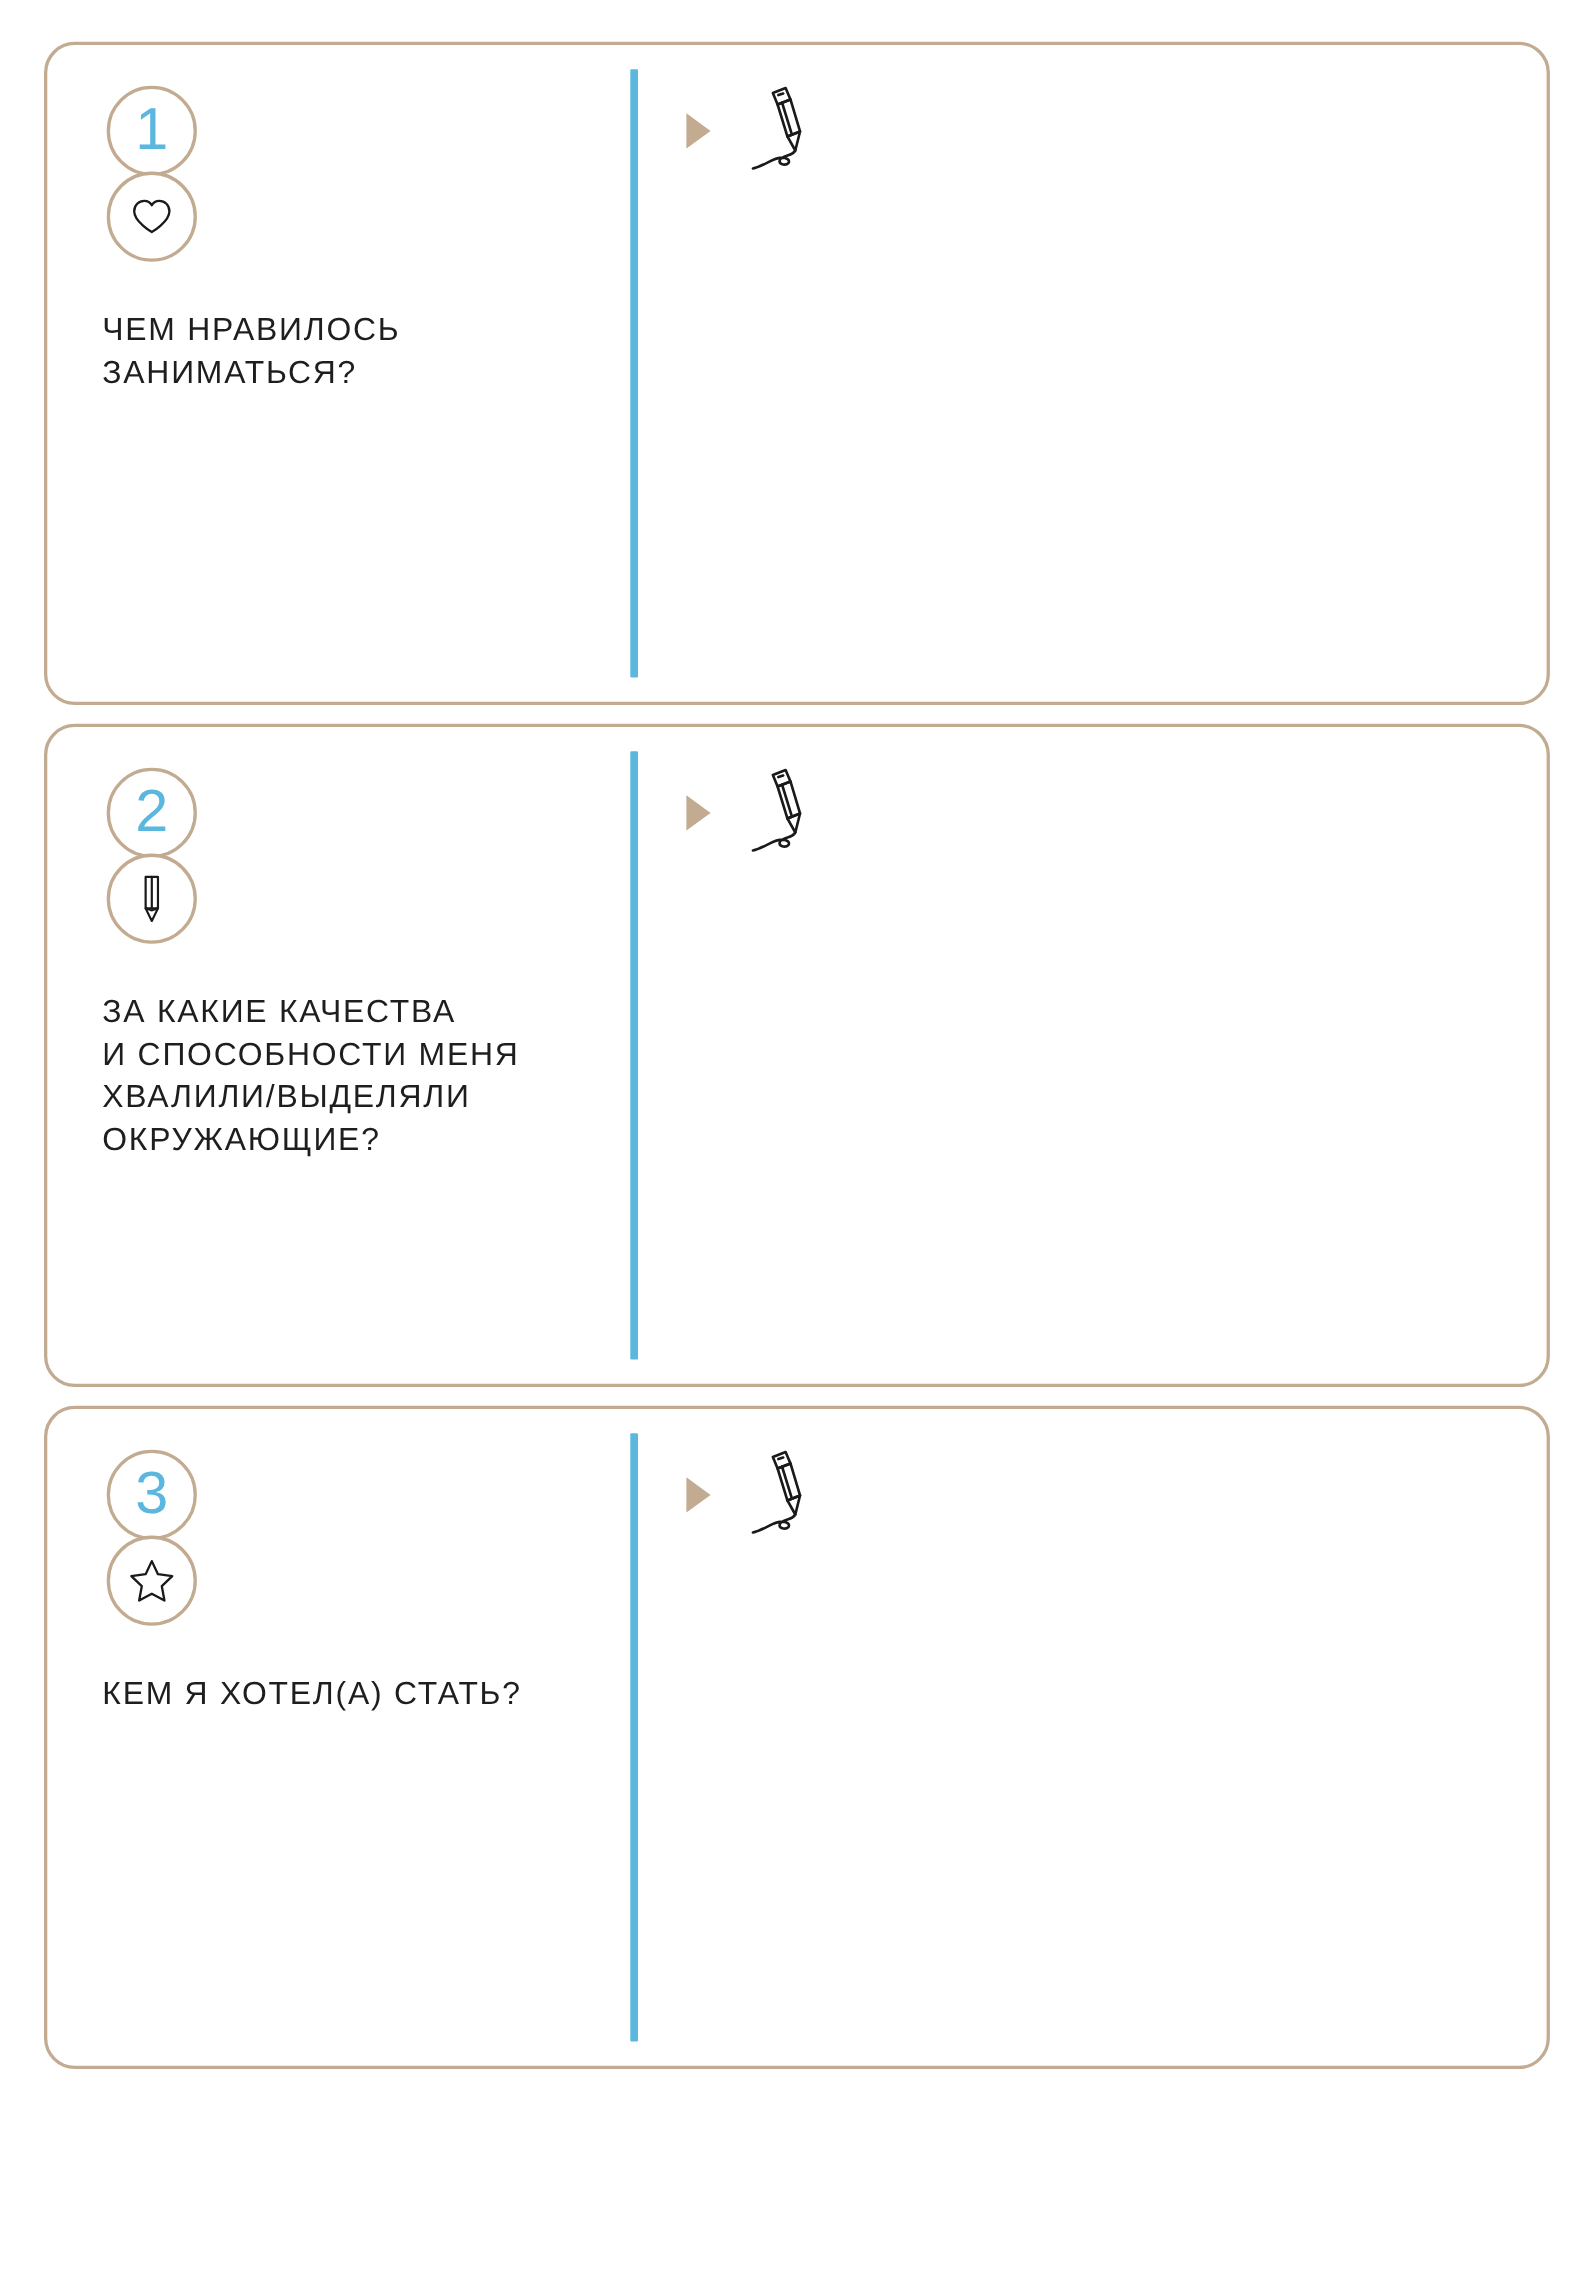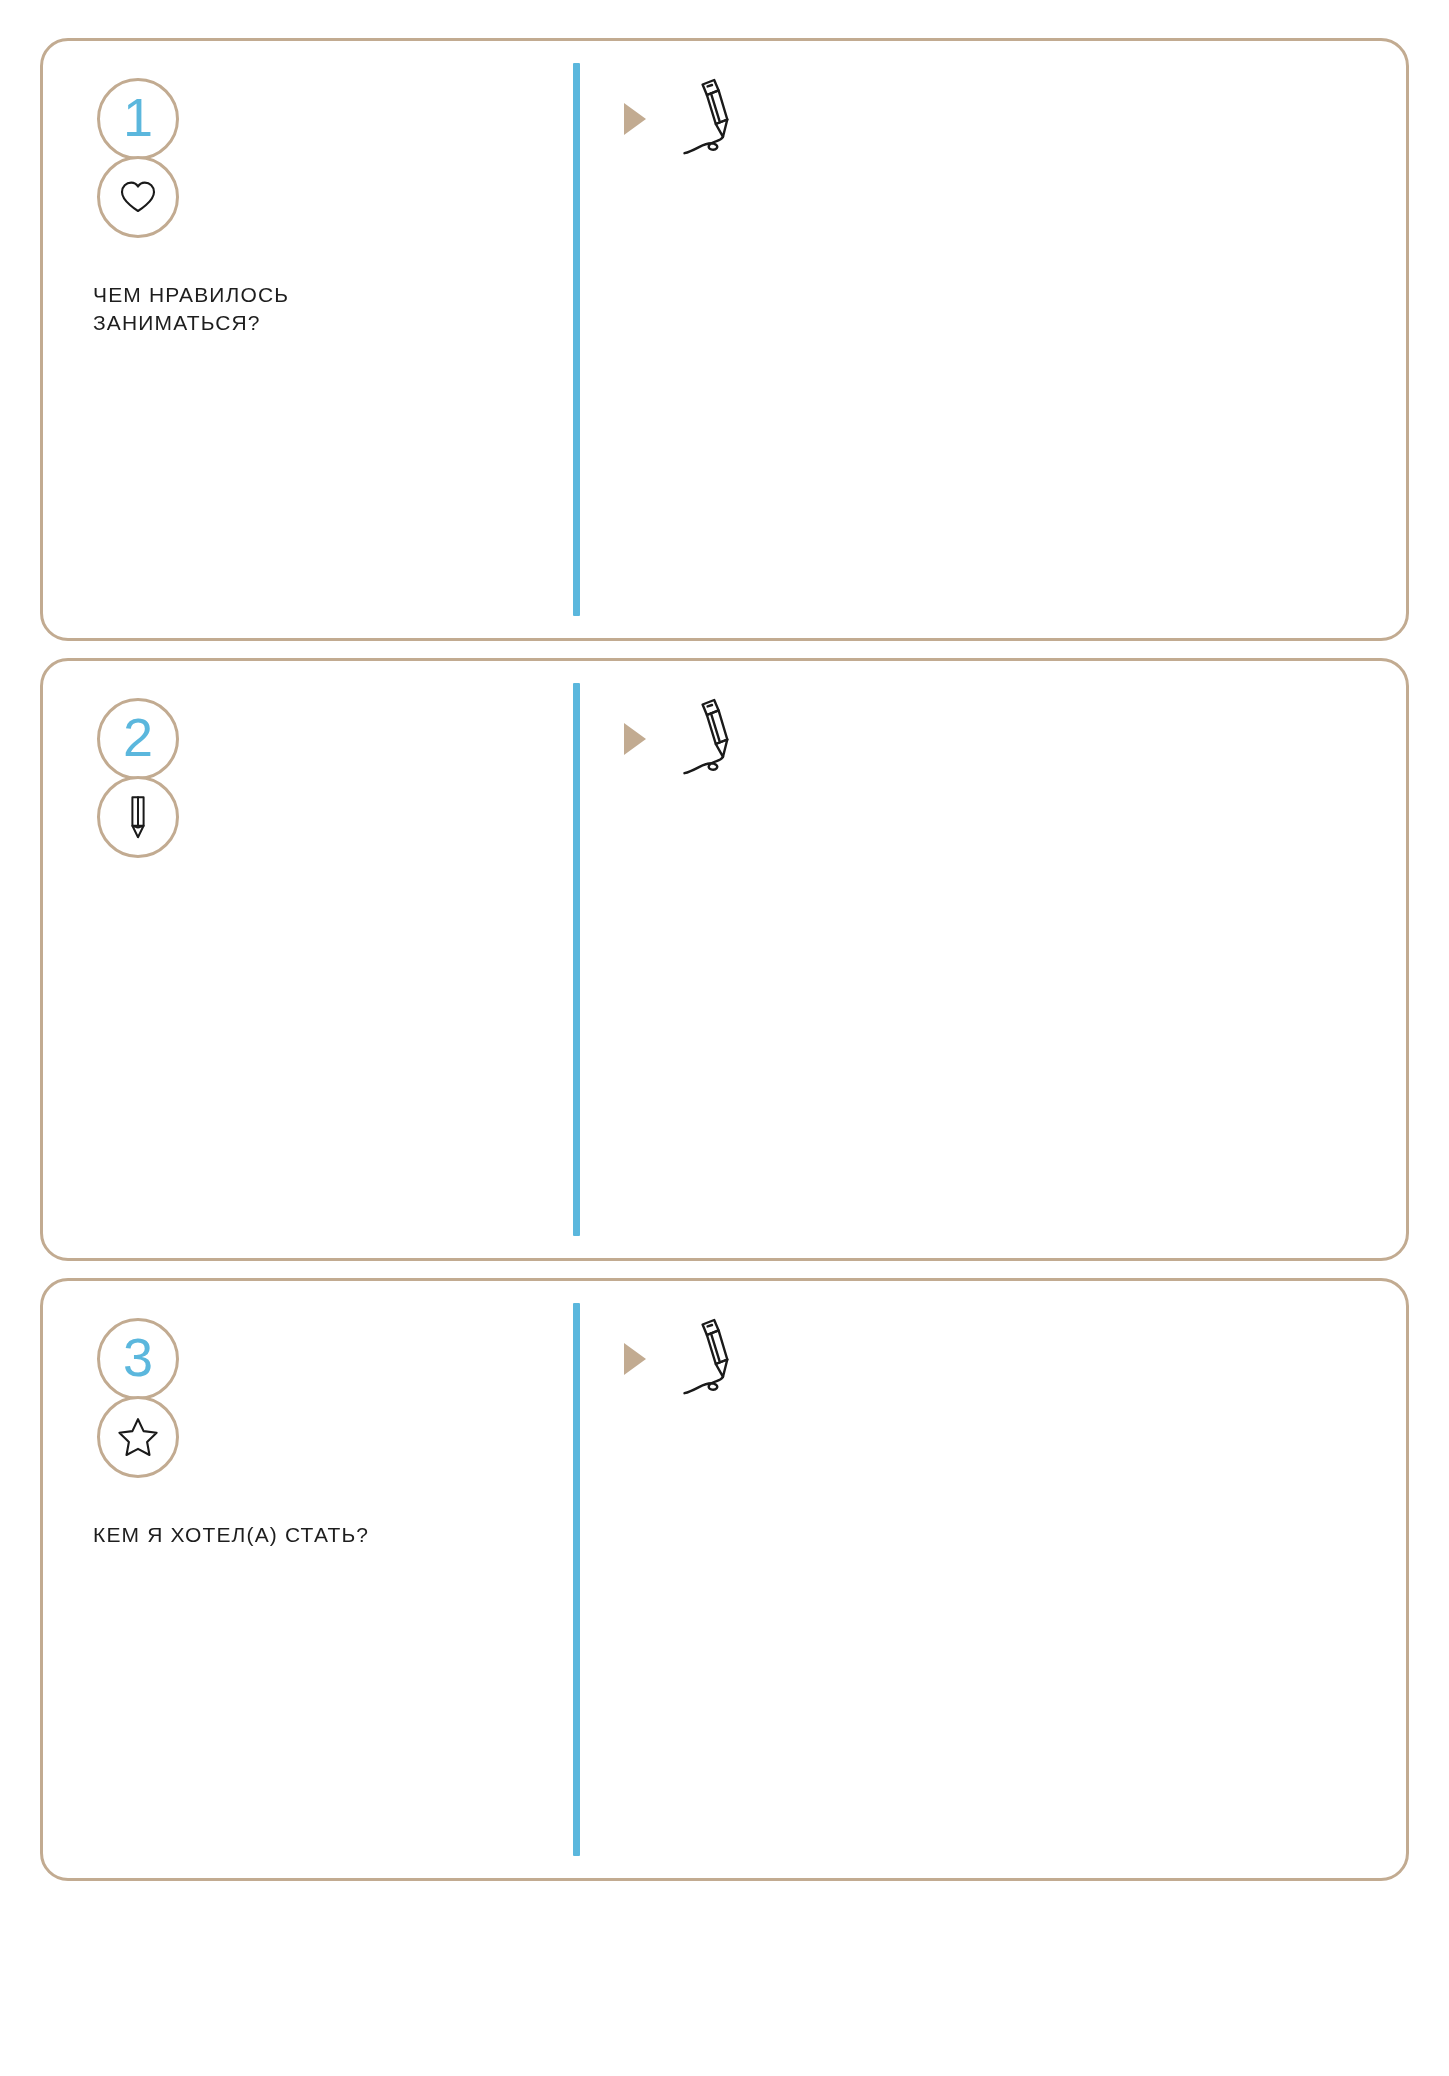--- a/index.html
+++ b/index.html
@@ -91,21 +91,21 @@
     z-index: 2;
   }
 
   .badge-icon svg {
     display: block;
   }
 
   .question {
     margin-top: 43px;
     font-family: "Liberation Sans", sans-serif;
-    font-size: 21px;
+    font-size: 29px;
     font-weight: 300;
     line-height: 1.33;
     letter-spacing: 0.055em;
     color: #1e1e1e;
     text-transform: uppercase;
     white-space: pre-line;
   }
 
   
   .divider {
@@ -218,20 +218,24 @@
               <svg width="26" height="46" viewBox="0 0 26 46" fill="none">
                 <g stroke="#1a1a1a" stroke-width="2" stroke-linejoin="round" stroke-linecap="round" fill="none">
                   <path d="M7.4 3.2 L18.6 3.2 L18.6 31.8 L7.4 31.8 Z"></path>
                   <path d="M13 3.2 L13 31.8"></path>
                   <path d="M7.4 31.8 C9.6 31.8 10.9 33.6 13 33.6 C15.1 33.6 16.4 31.8 18.6 31.8 L13 43.2 Z"></path>
                 </g>
               </svg>
             </span>
           </div>
         </div>
+        <p class="question">ЗА КАКИЕ КАЧЕСТВА
+И СПОСОБНОСТИ МЕНЯ
+ХВАЛИЛИ/ВЫДЕЛЯЛИ
+ОКРУЖАЮЩИЕ?</p>
       </div>
 
       <div class="divider"></div>
 
       <div class="card-right">
         <span class="triangle-marker"></span>
         <span class="write-icon">
           <svg width="62" height="80" viewBox="0 0 62 80" fill="none">
             <g stroke="#1a1a1a" stroke-width="2.4" stroke-linecap="round" stroke-linejoin="round" fill="none">
               <path d="M26.6 7.5 L38.2 3.0 L42.6 13.4 L30.9 18.0 Z"></path>

